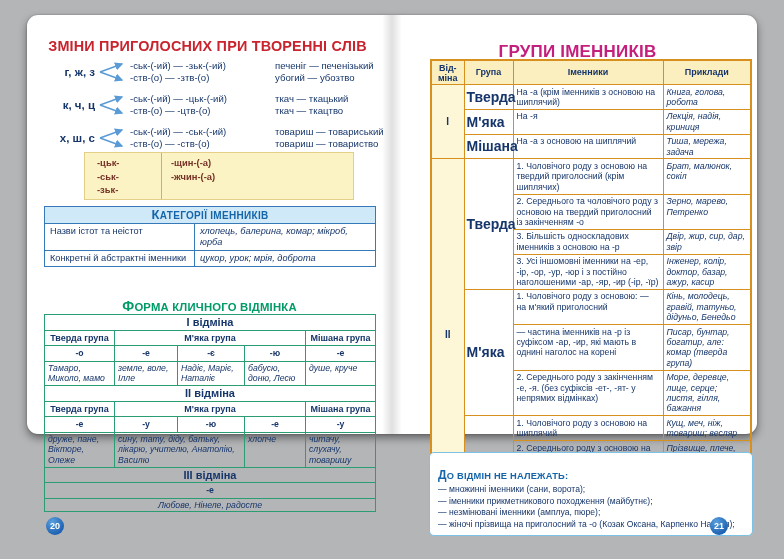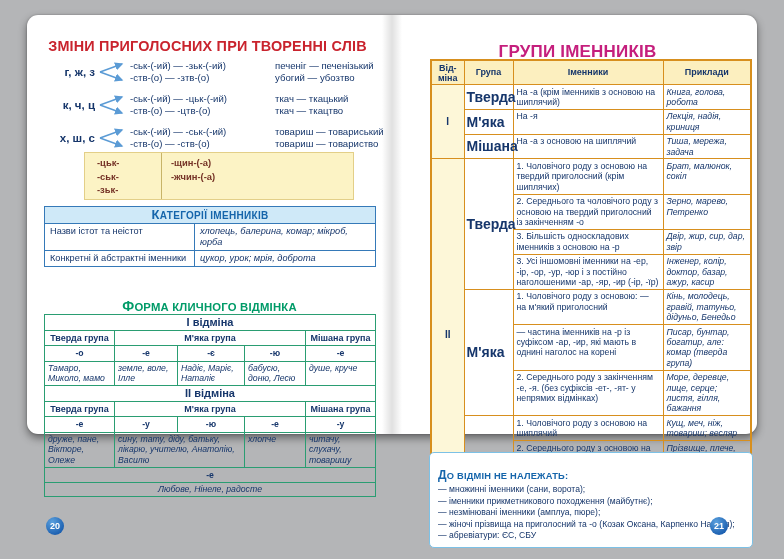--- a/index.html
+++ b/index.html
@@ -245,20 +245,23 @@
         <td class="ending">-е</td>
         <td class="ending">-у</td>
       </tr>
       <tr>
         <td class="ex">друже, пане, Вікторе, Олеже</td>
         <td class="ex" colspan="2">сину, тату, діду, батьку, лікарю, учителю, Анатолію, Василю</td>
         <td class="ex">хлопче</td>
         <td class="ex">читачу, слухачу, товаришу</td>
       </tr>
       <tr>
+        <td class="sec-hdr" colspan="5">ІІІ відміна</td>
+      </tr>
+      <tr>
         <td class="ending" colspan="5">-е</td>
       </tr>
       <tr>
         <td class="ex-c" colspan="5">Любове, Нінеле, радосте</td>
       </tr>
     </tbody>
       </table>
 
     <div class="badge badge-left">20</div>
   </div>
@@ -346,18 +349,17 @@
       </tr>
     </tbody>
       </table>
 
     <div class="note-box">
       <div class="note-title">ДО ВІДМІН НЕ НАЛЕЖАТЬ:</div>
       <div class="note-item">— множинні іменники (сани, ворота);</div>
       <div class="note-item">— іменники прикметникового походження (майбутнє);</div>
       <div class="note-item">— незмінювані іменники (амплуа, пюре);</div>
       <div class="note-item">— жіночі прізвища на приголосний та -о (Козак Оксана, Карпенко Наталя);</div>
-      <div class="note-item">— абревіатури: ЄС, СБУ</div>
     </div>
 
     <div class="badge badge-right">21</div>
   </div>
 </div>
 
 </body></html>

